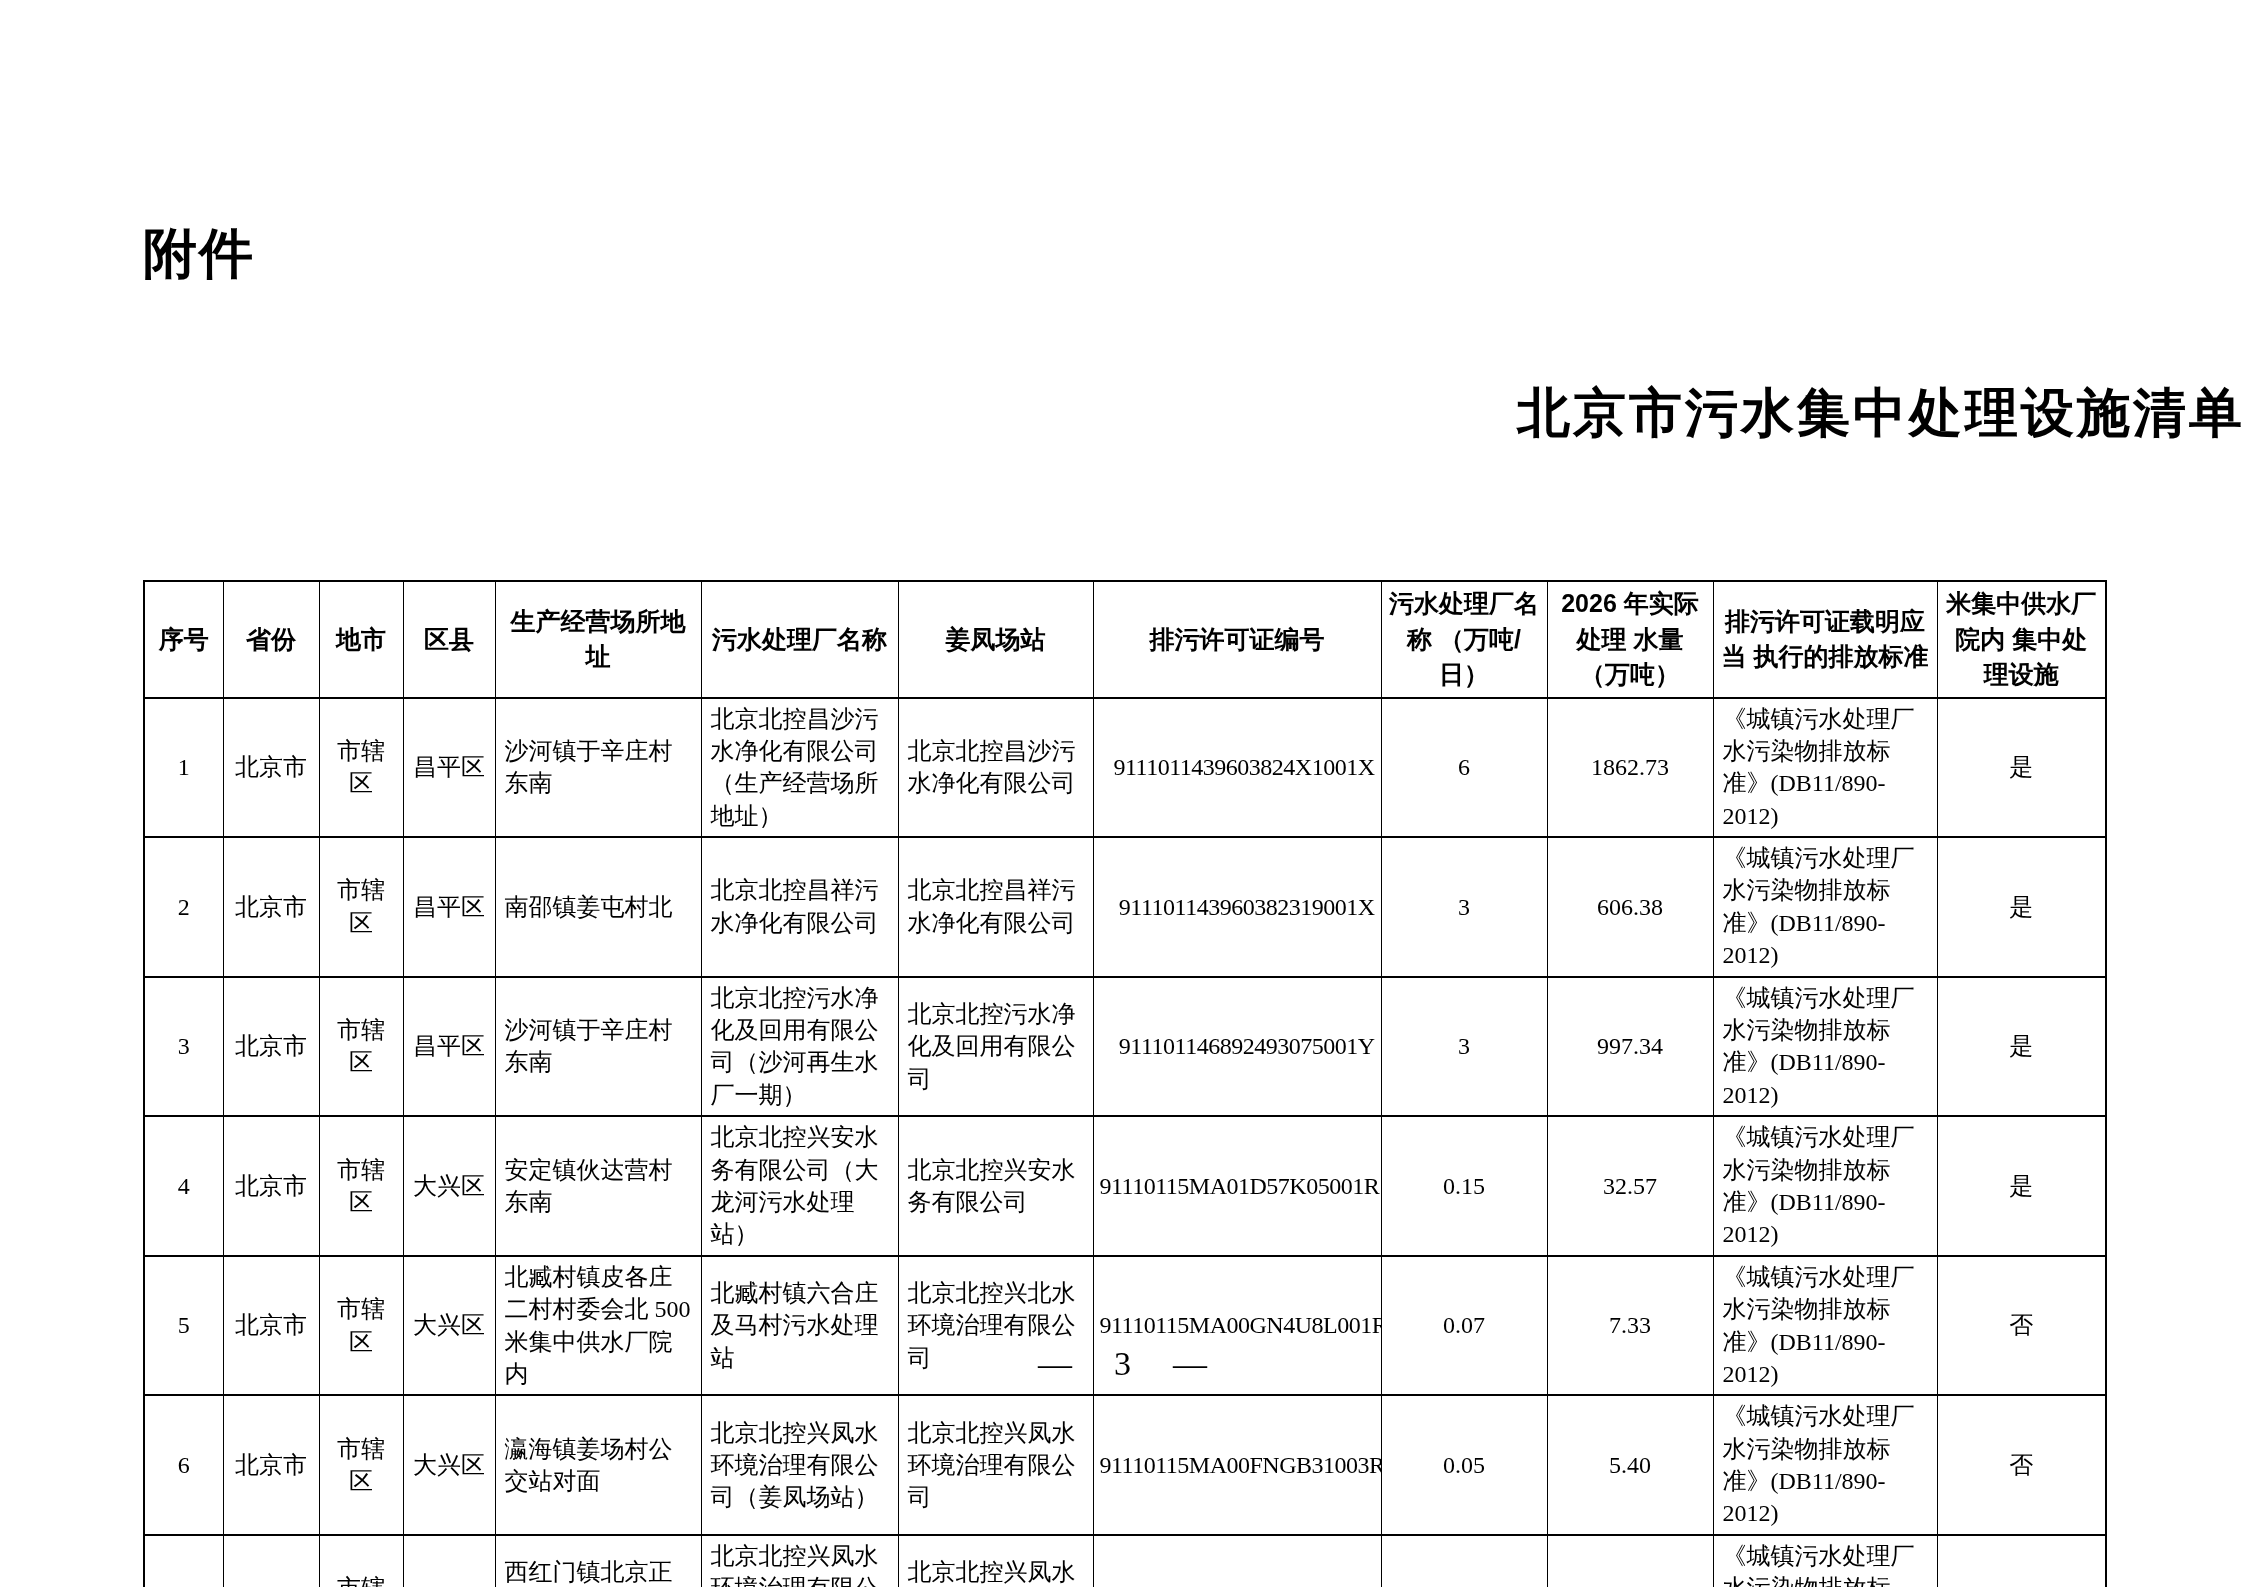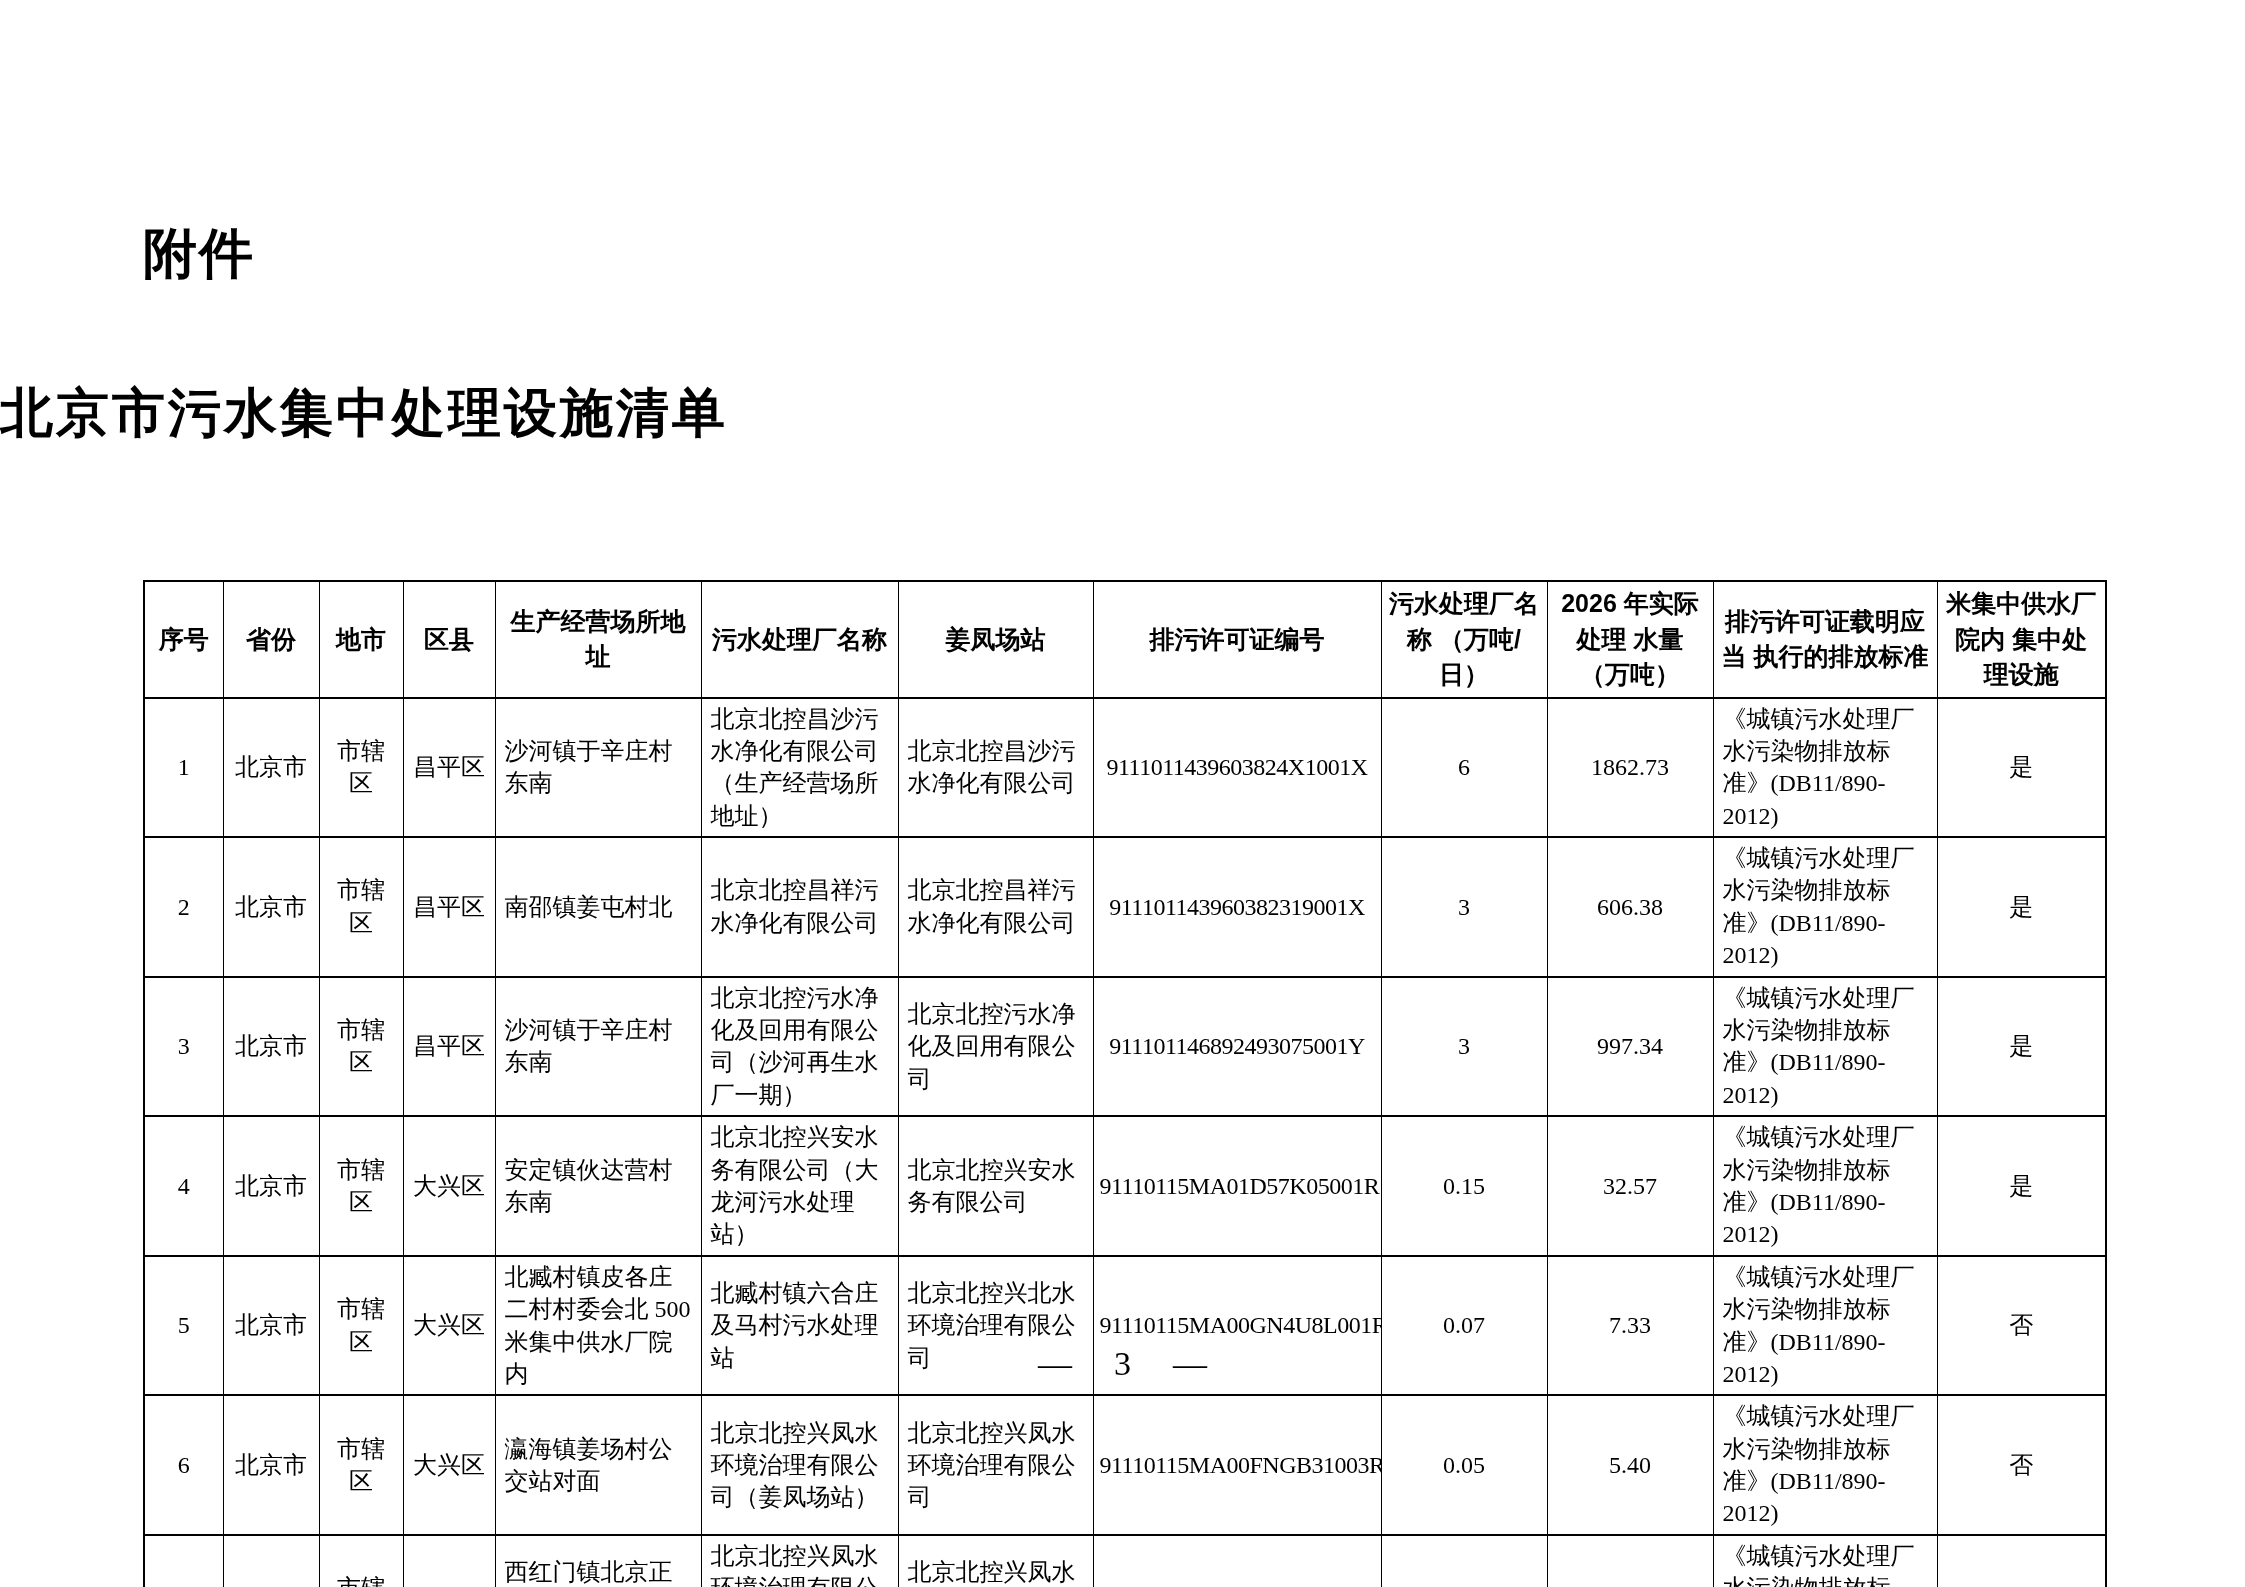--- a/index.html
+++ b/index.html
@@ -23,21 +23,21 @@
     font-family: "Liberation Sans", "DejaVu Sans", sans-serif;
     font-weight: 600;
     font-size: 54px;
     letter-spacing: 2px;
   }
   .doc-title {
     position: absolute;
     left: 0;
     top: 378px;
     width: 100%;
-    text-align: left;
+    text-align: right;
     font-family: "Liberation Sans", "DejaVu Sans", sans-serif;
     font-weight: 700;
     font-size: 53px;
     letter-spacing: 3px;
   }
   .table-wrap {
     position: absolute;
     left: 143px;
     top: 580px;
   }
@@ -74,20 +74,21 @@
   .facility-table td:nth-child(6),
   .facility-table td:nth-child(7),
   .facility-table td:nth-child(11) {
     text-align: left;
     padding: 4px 9px;
   }
   
   .facility-table td:nth-child(8) {
     font-size: 24px;
     letter-spacing: -0.5px;
+    text-align: right;
   }
   
   tbody tr:nth-child(1) { height: 97px; }
   tbody tr:nth-child(2) { height: 86px; }
   tbody tr:nth-child(3) { height: 105px; }
   tbody tr:nth-child(4) { height: 90px; }
   tbody tr:nth-child(5) { height: 90px; }
   tbody tr:nth-child(6) { height: 90px; }
   tbody tr:nth-child(7) { height: 80px; }
   .page-footer {

